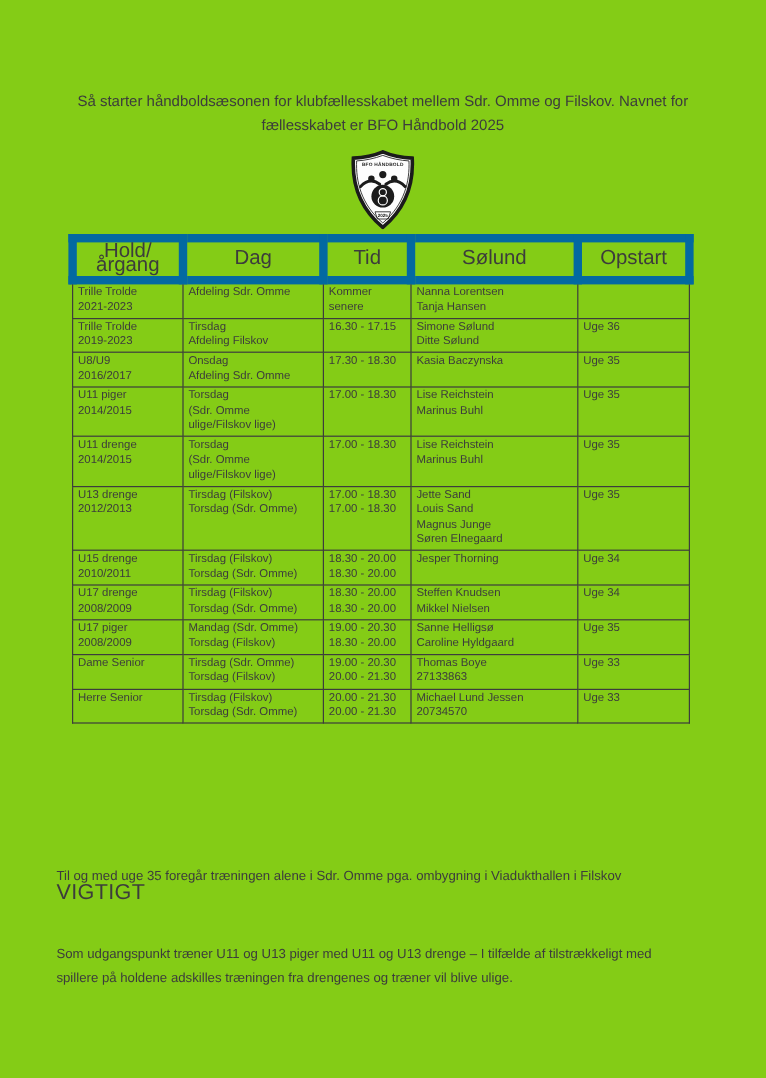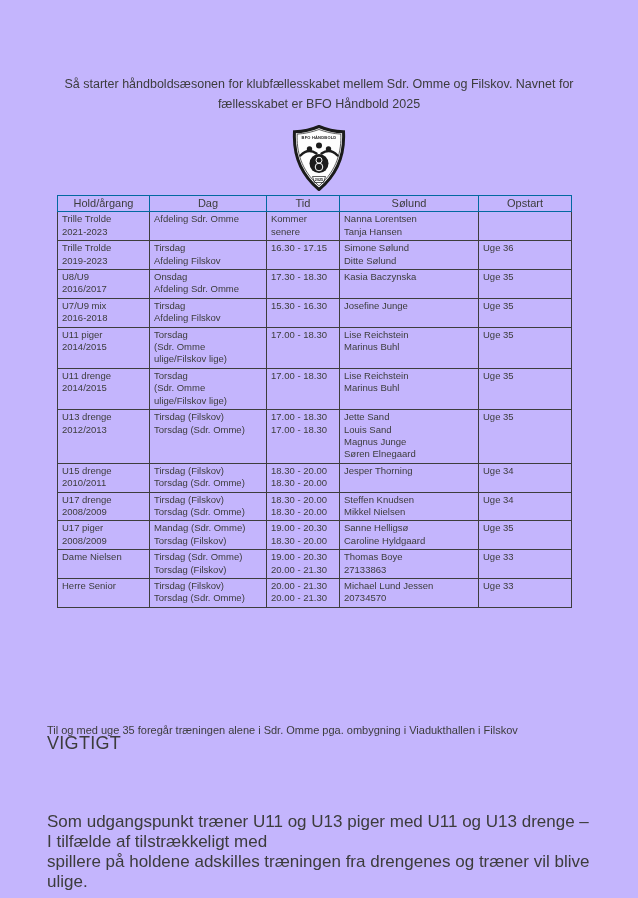--- a/index.html
+++ b/index.html
@@ -1,19 +1,19 @@
 <!DOCTYPE html>
 <html><head>
 <meta charset="utf-8">
 <style>
   html,body { margin:0; padding:0; background:#ffffff; }
   .page {
     position:relative;
     width:638px; height:898px;
-    background:#c4b5fd;
+    background:#84cc16;
     font-family:"Liberation Sans","DejaVu Sans",sans-serif;
     color:#3c3c3c;
     overflow:hidden;
   }
   .intro {
     position:absolute; top:74px; left:0; width:100%;
     text-align:center; font-size:12.5px; line-height:20px;
     color:#3c3c3c;
   }
   .crest-wrap {
@@ -21,22 +21,22 @@
     transform:translateX(-50%);
     width:60px; height:66px;
   }
   table.schedule {
     position:absolute; top:195px; left:57px;
     width:514px;
     border-collapse:collapse; table-layout:fixed;
     font-size:9.5px; line-height:12.4px; color:#3c3c3c;
   }
   .schedule th {
-    border:1px solid #0369a1;
-    font-weight:400; font-size:11px;
+    border:7px solid #0369a1;
+    font-weight:400; font-size:17px;
     padding:1px 2px 2px; text-align:center;
   }
   .schedule td {
     border:1px solid #3d3d3d;
     padding:1px 4px 2px;
     vertical-align:top;
     overflow:hidden; white-space:nowrap;
   }
   .col-hold   { width:92px; }
   .col-dag    { width:117px; }
@@ -45,22 +45,22 @@
   .col-opstart{ width:93px; }
   .footer-heading {
     position:absolute; top:733px; left:47px;
     font-size:18px; letter-spacing:0.3px;
   }
   .footer-note1 {
     position:absolute; top:724px; left:47px;
     font-size:11px;
   }
   .footer-note2 {
-    position:absolute; top:812px; left:47px; width:545px;
-    font-size:17px; line-height:20px;
+    position:absolute; top:785px; left:47px; width:545px;
+    font-size:11px; line-height:20px;
   }
   .crest-text { font-family:"Liberation Sans","DejaVu Sans",sans-serif; font-weight:bold; }
 </style>
 </head>
 <body>
 
 <div class="page">
 
   <div class="intro">
     <div>Så starter håndboldsæsonen for klubfællesskabet mellem Sdr. Omme og Filskov. Navnet for</div>
@@ -118,27 +118,20 @@
           <td>Uge 36</td>
         </tr>
         <tr>
           <td>U8/U9<br>2016/2017</td>
           <td>Onsdag<br>Afdeling Sdr. Omme</td>
           <td>17.30 - 18.30</td>
           <td>Kasia Baczynska</td>
           <td>Uge 35</td>
         </tr>
         <tr>
-          <td>U7/U9 mix<br>2016-2018</td>
-          <td>Tirsdag<br>Afdeling Filskov</td>
-          <td>15.30 - 16.30</td>
-          <td>Josefine Junge</td>
-          <td>Uge 35</td>
-        </tr>
-        <tr>
           <td>U11 piger<br>2014/2015</td>
           <td>Torsdag<br>(Sdr. Omme<br>ulige/Filskov lige)</td>
           <td>17.00 - 18.30</td>
           <td>Lise Reichstein<br>Marinus Buhl</td>
           <td>Uge 35</td>
         </tr>
         <tr>
           <td>U11 drenge<br>2014/2015</td>
           <td>Torsdag<br>(Sdr. Omme<br>ulige/Filskov lige)</td>
           <td>17.00 - 18.30</td>
@@ -167,21 +160,21 @@
           <td>Uge 34</td>
         </tr>
         <tr>
           <td>U17 piger<br>2008/2009</td>
           <td>Mandag (Sdr. Omme)<br>Torsdag (Filskov)</td>
           <td>19.00 - 20.30<br>18.30 - 20.00</td>
           <td>Sanne Helligsø<br>Caroline Hyldgaard</td>
           <td>Uge 35</td>
         </tr>
         <tr>
-          <td>Dame Nielsen</td>
+          <td>Dame Senior</td>
           <td>Tirsdag (Sdr. Omme)<br>Torsdag (Filskov)</td>
           <td>19.00 - 20.30<br>20.00 - 21.30</td>
           <td>Thomas Boye<br>27133863</td>
           <td>Uge 33</td>
         </tr>
         <tr>
           <td>Herre Senior</td>
           <td>Tirsdag (Filskov)<br>Torsdag (Sdr. Omme)</td>
           <td>20.00 - 21.30<br>20.00 - 21.30</td>
           <td>Michael Lund Jessen<br>20734570</td>

